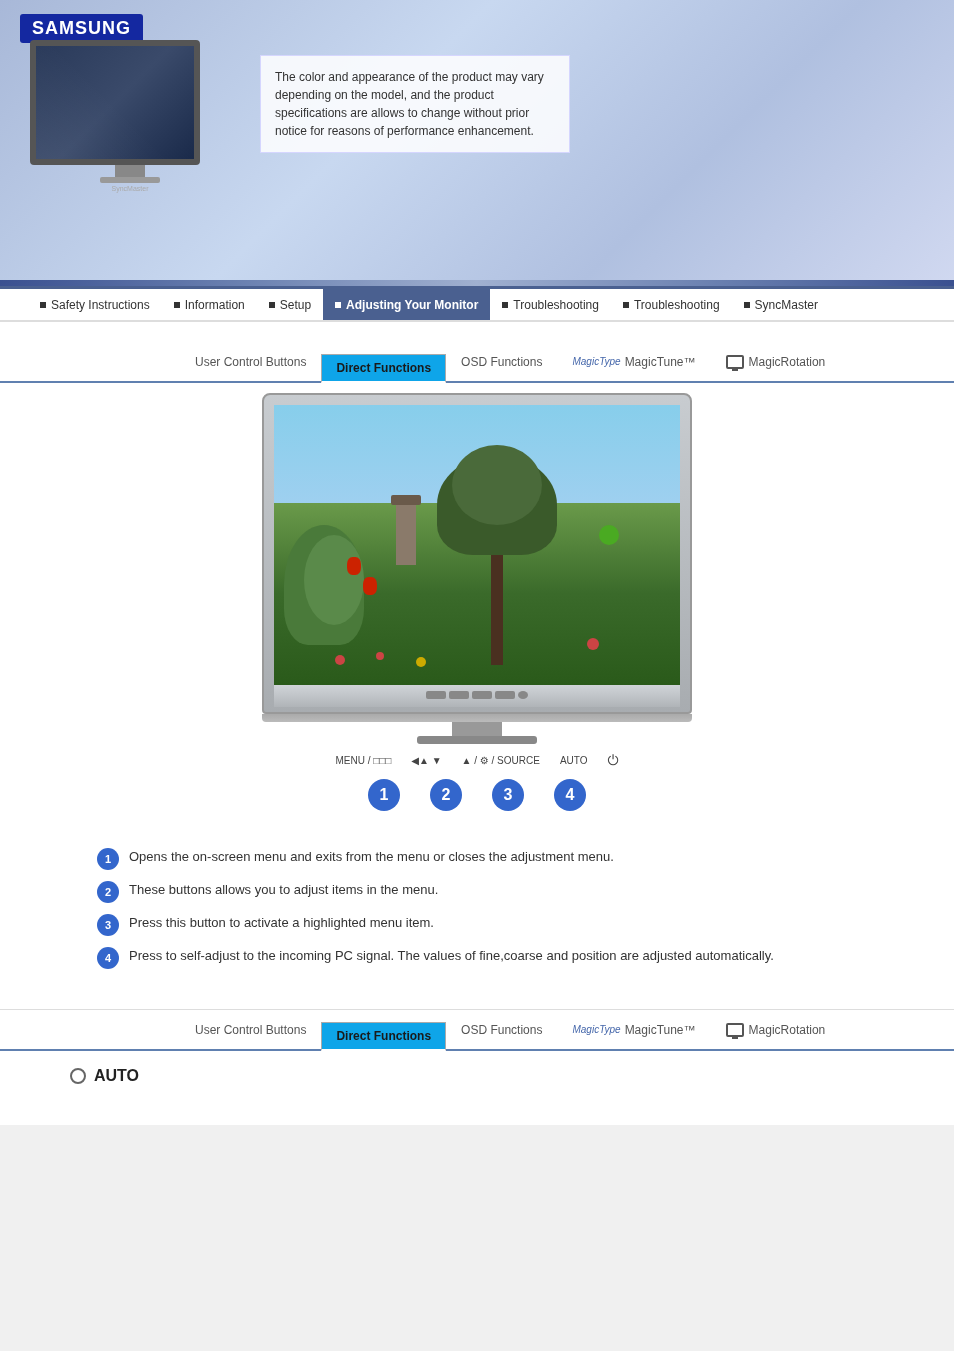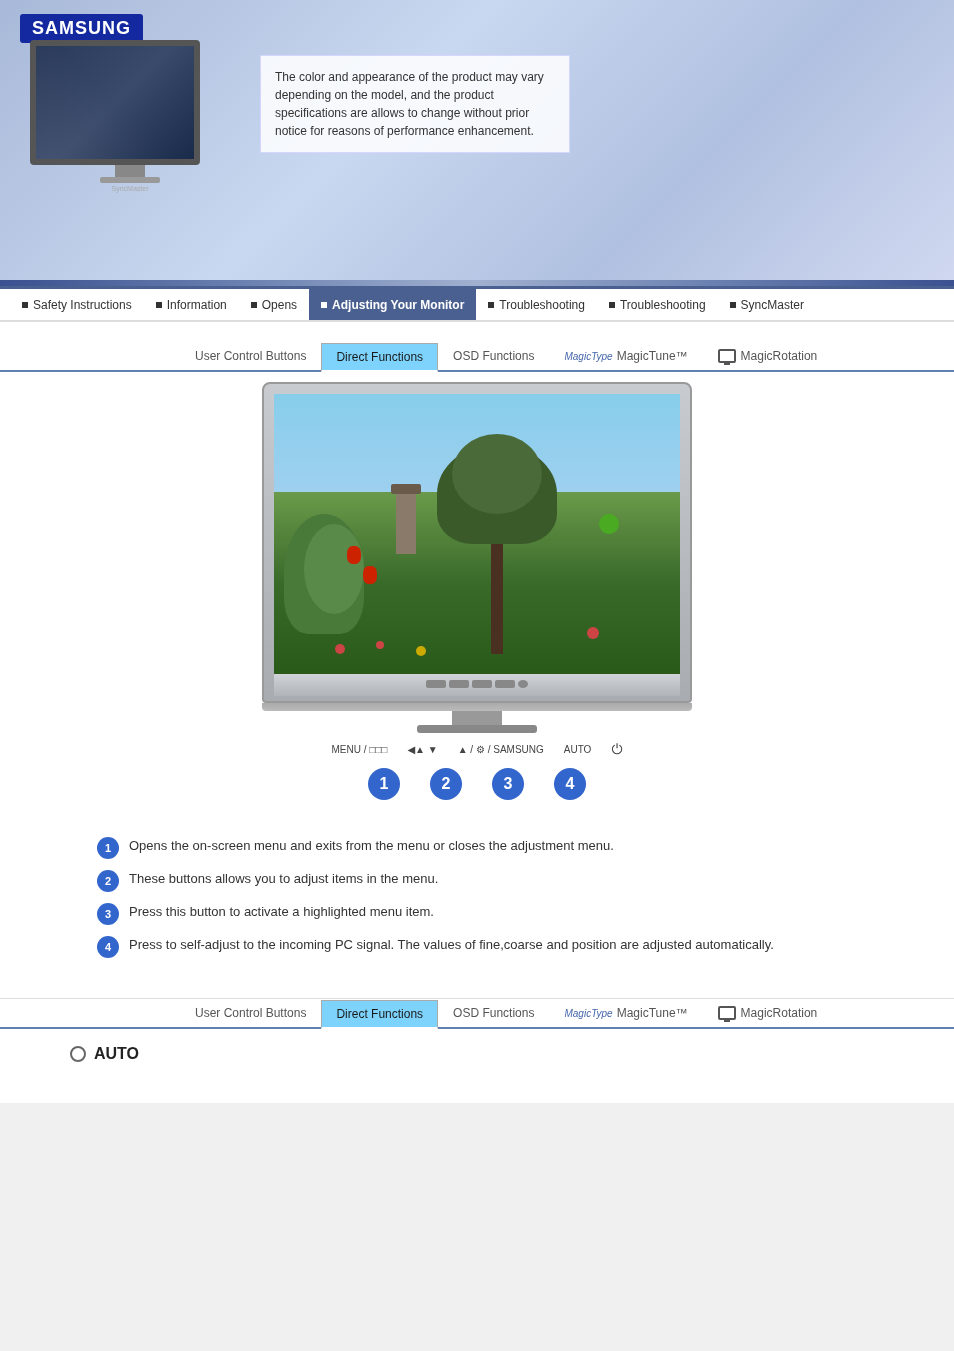--- a/index.html
+++ b/index.html
@@ -87,21 +87,21 @@
       line-height: 1.5;
     }
 
     
     .nav-tabs {
       background: #fff;
       border-top: 3px solid #4a6090;
       border-bottom: 2px solid #ddd;
       display: flex;
       align-items: center;
-      padding: 0 10px;
+      padding: 0 28px;
       height: 36px;
       gap: 0;
     }
     .nav-tab {
       display: flex;
       align-items: center;
       padding: 0 12px;
       font-size: 12px;
       color: #333;
       cursor: pointer;
@@ -141,25 +141,26 @@
     .sub-nav-item {
       padding: 6px 14px;
       font-size: 12px;
       color: #555;
       cursor: pointer;
       white-space: nowrap;
       border: 1px solid transparent;
     }
     .sub-nav-item.active {
       color: #1a1a1a;
-      font-weight: normal;
+      font-weight: bold;
       border: 1px solid #aaa;
       border-bottom: 2px solid white;
       margin-bottom: -2px;
-      background: #7dd3fc;
+      background: #0ea5e9;
+      margin-top: 12px;
     }
     .sub-nav-item.magictune {
       display: flex;
       align-items: center;
       gap: 4px;
     }
     .sub-nav-item.magictune .magic-logo {
       font-style: italic;
       font-size: 11px;
       color: #4466aa;
@@ -442,21 +443,21 @@
   <div class="nav-tab">
     <span class="bullet"></span>
     <span>Safety Instructions</span>
   </div>
   <div class="nav-tab">
     <span class="bullet"></span>
     <span>Information</span>
   </div>
   <div class="nav-tab">
     <span class="bullet"></span>
-    <span>Opens</span>
+    <span>Setup</span>
   </div>
   <div class="nav-tab active">
     <span class="bullet"></span>
     <span>Adjusting Your Monitor</span>
   </div>
   <div class="nav-tab">
     <span class="bullet"></span>
     <span>Troubleshooting</span>
   </div>
   <div class="nav-tab">
@@ -541,21 +542,21 @@
     </div>
 
     <div class="monitor-labels-row">
       <div class="monitor-label-item">
         <span>MENU / □□□</span>
       </div>
       <div class="monitor-label-item">
         <span>◀▲ ▼</span>
       </div>
       <div class="monitor-label-item">
-        <span>▲ / ⚙ / SAMSUNG</span>
+        <span>▲ / ⚙ / SOURCE</span>
       </div>
       <div class="monitor-label-item">
         <span>AUTO</span>
       </div>
       <div class="monitor-label-item">
         <span style="font-size:14px;">⏻</span>
       </div>
     </div>
 
     <div class="numbered-buttons">

